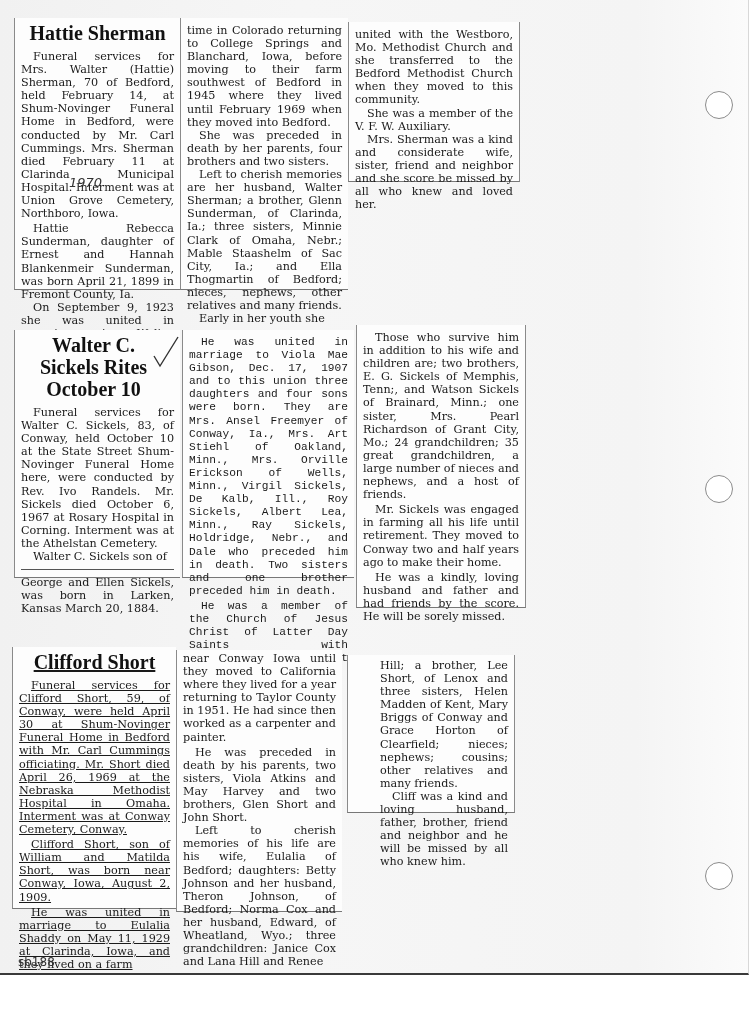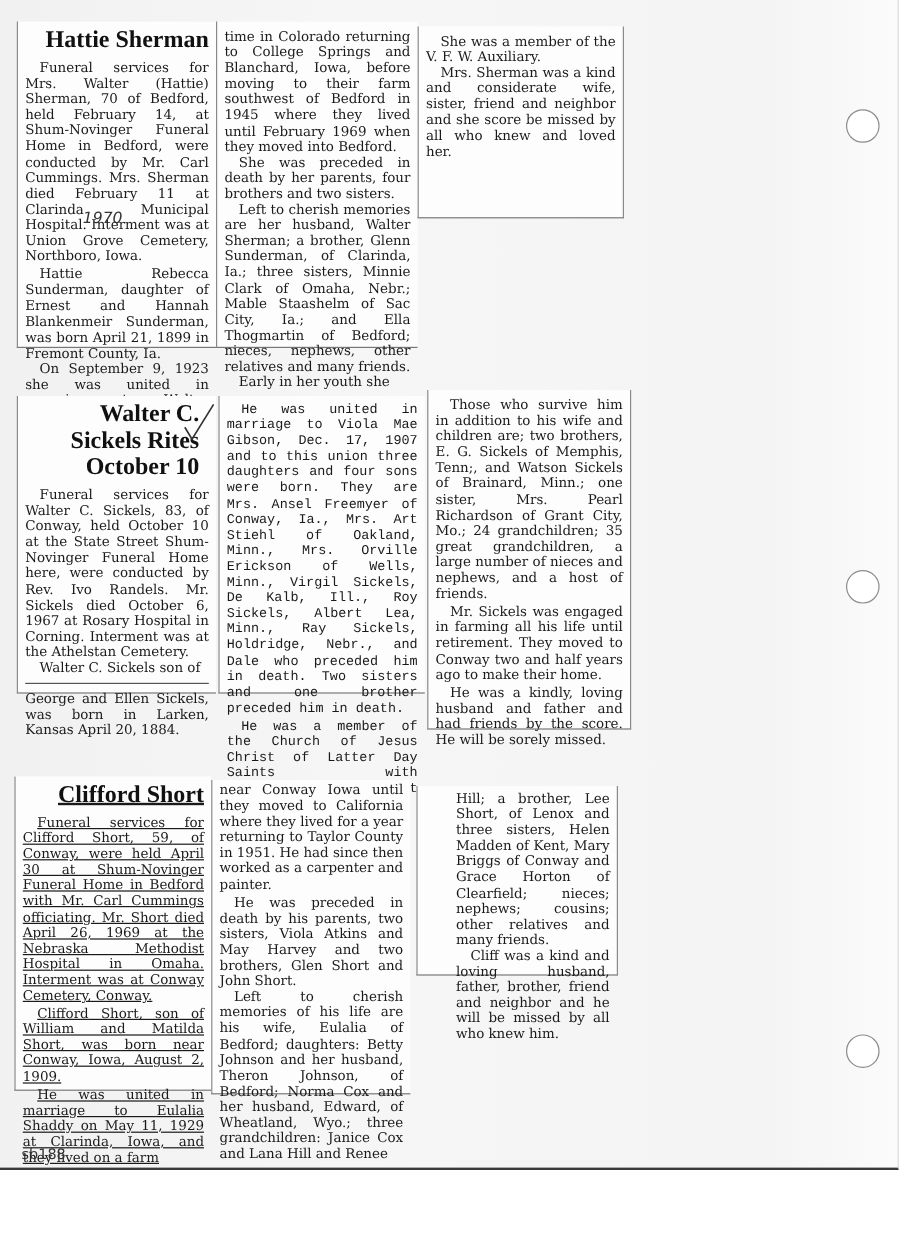--- a/index.html
+++ b/index.html
@@ -20,21 +20,21 @@
     padding: 0 6px 3px 6px; box-sizing: border-box;
     border-left: 1px solid #8a8a8a;
   }
   .clip.bordered-right { border-right: 1px solid #8a8a8a; }
   .clip.bottom { border-bottom: 1px solid #777; }
   .clip p { margin: 0; text-indent: 12px; }
   .clip p.gap { margin-top: 2px; }
   .headline {
     font-family: "Liberation Serif", "DejaVu Serif", serif;
     font-weight: bold; font-size: 20px; line-height: 22px; color: #111;
-    margin: 4px 0 6px 0; text-align: right; text-indent: 0;
+    margin: 4px 0 6px 0; text-align: center; text-indent: 0;
   }
   .hole {
     position: absolute; width: 26px; height: 26px; border-radius: 50%;
     border: 1px solid #8c8c8c; background: #ffffff;
   }
   .annotation {
     position: absolute; font-family: "DejaVu Sans", sans-serif; font-style: italic;
     color: #333; font-size: 13px;
   }
   .checkmark { position: absolute; }
@@ -61,30 +61,31 @@
   <div class="clip bottom" style="left:180px; top:18px; width:168px; height:272px;">
     <div style="height:6px"></div>
     <p style="text-indent:0">time in Colorado returning to College Springs and Blanchard, Iowa, before moving to their farm southwest of Bedford in 1945 where they lived until February 1969 when they moved into Bedford.</p>
     <p>She was preceded in death by her parents, four brothers and two sisters.</p>
     <p>Left to cherish memories are her husband, Walter Sherman; a brother, Glenn Sunderman, of Clarinda, Ia.; three sisters, Minnie Clark of Omaha, Nebr.; Mable Staashelm of Sac City, Ia.; and Ella Thogmartin of Bedford; nieces, nephews, other relatives and many friends.</p>
     <p>Early in her youth she</p>
   </div>
 
   <div class="clip bordered-right bottom" style="left:348px; top:22px; width:172px; height:160px;">
     <div style="height:6px"></div>
+    <p style="text-indent:0">united with the Westboro, Mo. Methodist Church and she transferred to the Bedford Methodist Church when they moved to this community.</p>
     <p>She was a member of the V. F. W. Auxiliary.</p>
     <p>Mrs. Sherman was a kind and considerate wife, sister, friend and neighbor and she score be missed by all who knew and loved her.</p>
   </div>
 
   <div class="clip bottom" style="left:14px; top:330px; width:166px; height:248px;">
     <div class="headline" style="width:145px;">Walter C. Sickels Rites October 10</div>
     <p>Funeral services for Walter C. Sickels, 83, of Conway, held October 10 at the State Street Shum-Novinger Funeral Home here, were conducted by Rev. Ivo Randels. Mr. Sickels died October 6, 1967 at Rosary Hospital in Corning. Interment was at the Athelstan Cemetery.</p>
     <p>Walter C. Sickels son of</p>
     <div class="rule"></div>
-    <p style="text-indent:0">George and Ellen Sickels, was born in Larken, Kansas April 20, 1884.</p>
+    <p style="text-indent:0">George and Ellen Sickels, was born in Larken, Kansas March 20, 1884.</p>
   </div>
   <svg class="checkmark" style="left:150px; top:334px;" width="32" height="36" viewBox="0 0 32 36">
     <path d="M4 22 L10 32 L28 3" fill="none" stroke="#333" stroke-width="1.4"></path>
   </svg>
 
   <div class="clip bottom" style="left:182px; top:330px; width:172px; height:248px;font-family:Liberation Mono, monospace;">
     <div style="height:6px"></div>
     <p>He was united in marriage to Viola Mae Gibson, Dec. 17, 1907 and to this union three daughters and four sons were born. They are Mrs. Ansel Freemyer of Conway, Ia., Mrs. Art Stiehl of Oakland, Minn., Mrs. Orville Erickson of Wells, Minn., Virgil Sickels, De Kalb, Ill., Roy Sickels, Albert Lea, Minn., Ray Sickels, Holdridge, Nebr., and Dale who preceded him in death. Two sisters and one brother preceded him in death.</p>
     <p class="gap">He was a member of the Church of Jesus Christ of Latter Day Saints with headquarters in Salt Lake City, Utah.</p>
   </div>

